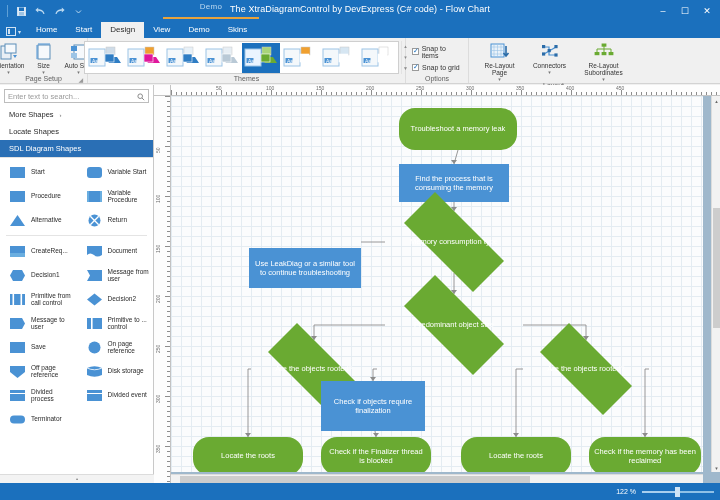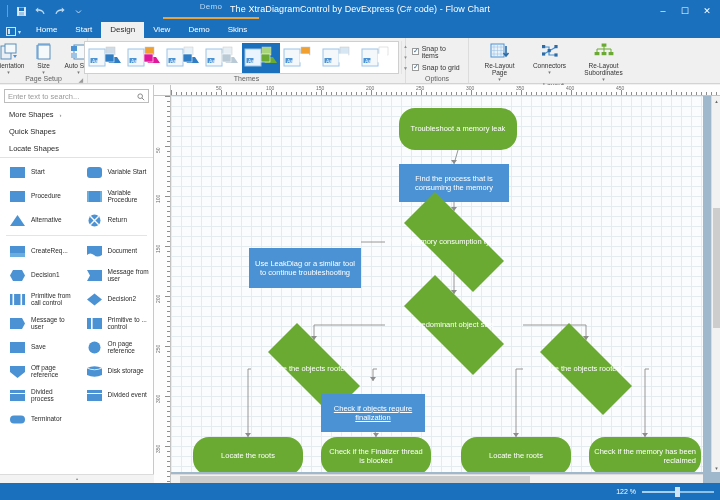--- a/index.html
+++ b/index.html
@@ -441,24 +441,24 @@
             </svg>
         </span>
       </div>
     </div>
     <div class="cats" id="cats-host">
         <div class="cat">
           <span>More Shapes</span>
           <span class="arr">›</span>
         </div>
         <div class="cat">
-          <span>Quick Shapes</span>
-        </div>
-        <div class="cat">
           <span>Locate Shapes</span>
+        </div>
+        <div class="cat sel">
+          <span>SDL Diagram Shapes</span>
         </div>
       </div>
     <div class="shapegrid" id="shapes-host">
         <div class="srow">
           <div class="scell">
             <span class="sico">
               <svg width="19" height="15" viewBox="0 0 19 15">
                 <rect x="2" y="2" width="15" height="11" fill="#4a92d4"></rect>
               </svg>
             </span>
@@ -917,33 +917,33 @@
             <span class="tx">Predominant object size</span>
           </div>
           <div class="node green diam" style="left: 80px; top: 244px; width: 126px; height: 58px;">
             <div class="diamshape"></div>
             <span class="tx">Are the objects rooted?</span>
           </div>
           <div class="node green diam" style="left: 352px; top: 244px; width: 126px; height: 58px;">
             <div class="diamshape"></div>
             <span class="tx">Are the objects rooted?</span>
           </div>
-          <div class="node blue" style="left: 150px; top: 298px; width: 104px; height: 38px; text-decoration: underline;">
+          <div class="node blue" style="left: 150px; top: 285px; width: 104px; height: 50px;">
             <span>Check if objects require finalization</span>
           </div>
           <div class="node green term" style="left: 22px; top: 341px; width: 110px; height: 38px;">
             <span>Locate the roots</span>
           </div>
           <div class="node green term" style="left: 150px; top: 341px; width: 110px; height: 38px;">
             <span>Check if the Finalizer thread is blocked</span>
           </div>
           <div class="node green term" style="left: 290px; top: 341px; width: 110px; height: 38px;">
             <span>Locate the roots</span>
           </div>
-          <div class="node green term" style="left: 418px; top: 341px; width: 112px; height: 38px; text-align: right;">
+          <div class="node green term" style="left: 418px; top: 341px; width: 112px; height: 38px;">
             <span>Check if the memory has been reclaimed</span>
           </div>
         </div>
     </div>
 
     <div class="vscroll">
       <div class="ar" style="top:0">▴</div>
       <div class="thumb"></div>
       <div class="ar" style="bottom:0">▾</div>
     </div>

